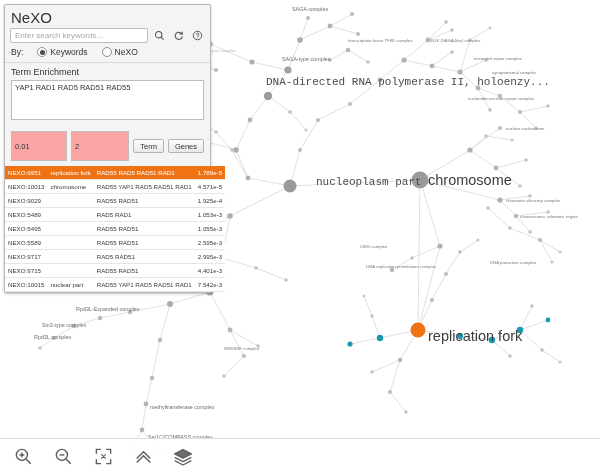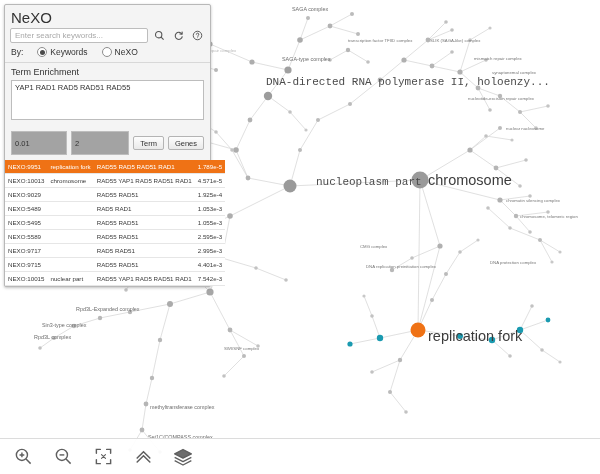--- a/index.html
+++ b/index.html
@@ -136,24 +136,24 @@
     line-height: 1.3;
   }
   .params-row {
     display: flex;
     align-items: center;
     gap: 4px;
     padding: 4px 6px 5px 6px;
   }
   .param-input {
     width: 56px;
-    height: 24px;
+    height: 30px;
     box-sizing: border-box;
     border: 1px solid #bdbdbd;
-    background: #a3a3a3;
+    background: #fca5a5;
     font-size: 7.5px;
     padding: 0 3px;
     color: #333;
     font-family: "Liberation Sans", sans-serif;
   }
   .param-input.wide { flex: 1; }
   .btn {
     height: 14px;
     padding: 0 6px;
     font-size: 7.5px;

